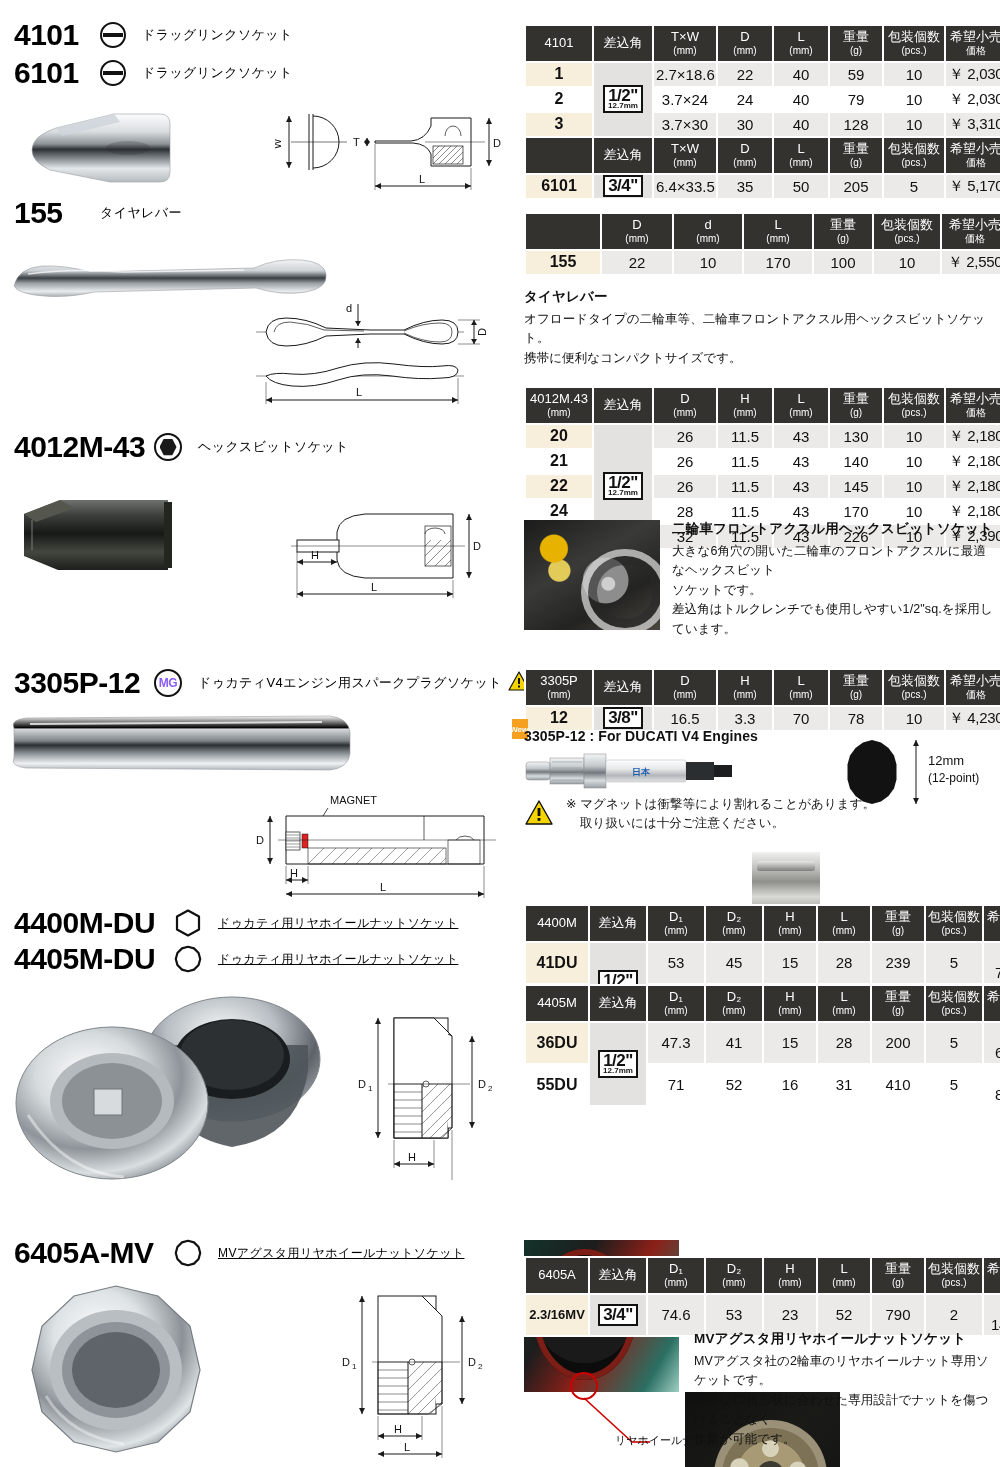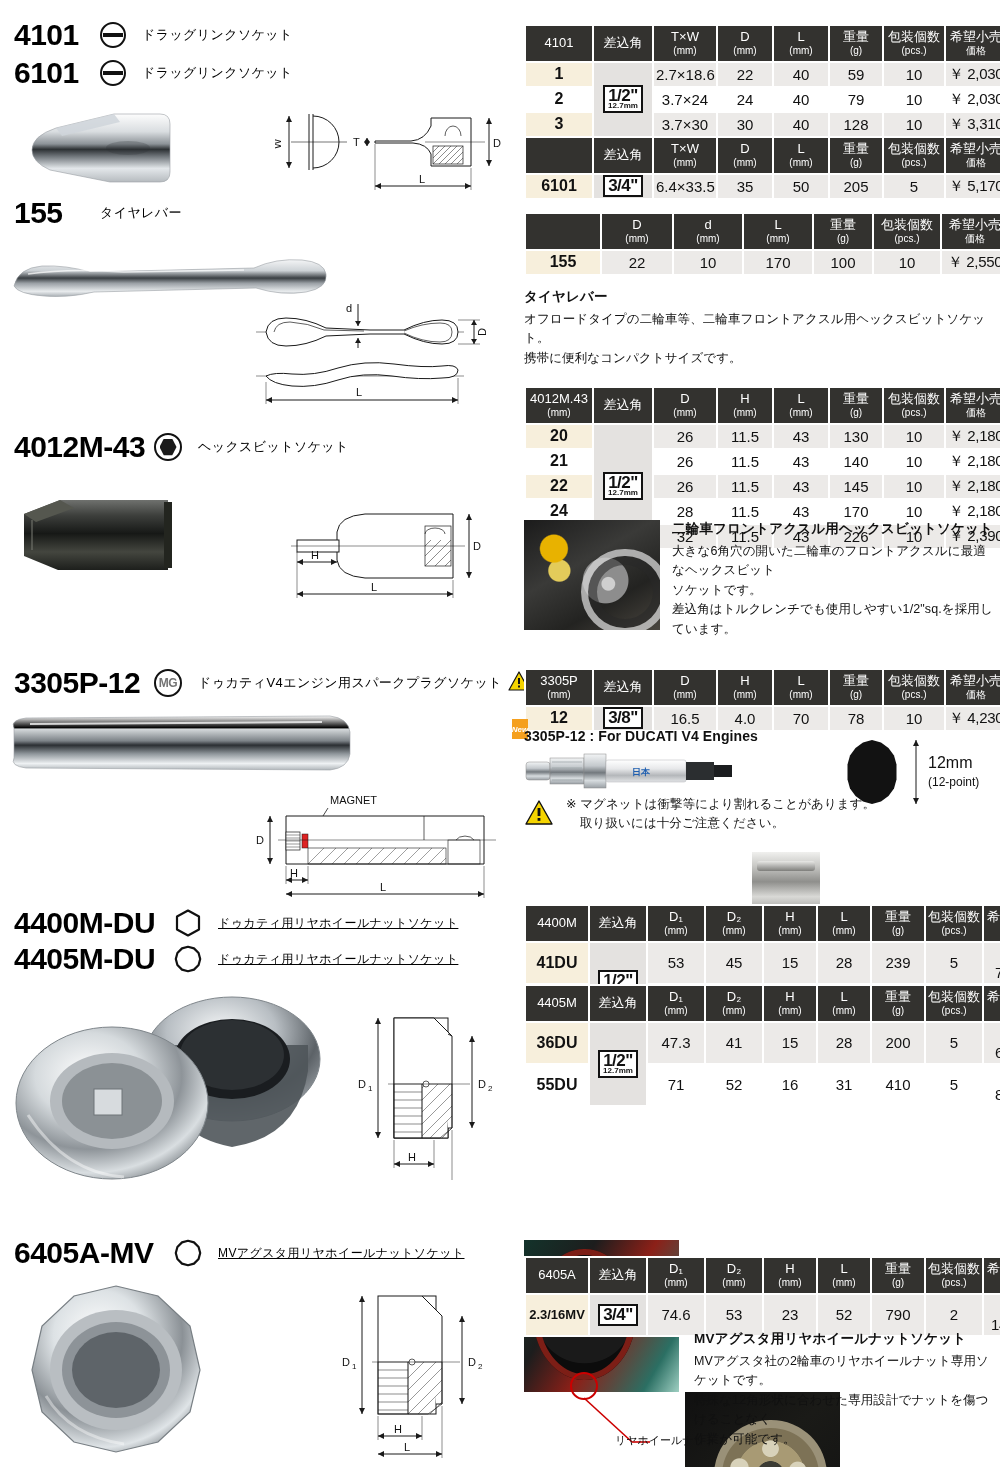--- a/index.html
+++ b/index.html
@@ -44,21 +44,21 @@
   .ico-hexfill { width:28px; height:28px; border:2px solid #111; border-radius:50%; position:relative; background:#fff;}
   .ico-hexfill:before{
     content:""; position:absolute; left:50%; top:50%;
     width:17px; height:17px; margin-left:-8.5px; margin-top:-8.5px;
     background:#1a1a1a;
     clip-path:polygon(25% 2%,75% 2%,100% 50%,75% 98%,25% 98%,0% 50%);
   }
   .ico-mg {
     width:28px; height:28px; border:2.5px solid #111; border-radius:50%;
     display:flex; align-items:center; justify-content:center;
-    font-size:12px; font-weight:bold; letter-spacing:-0.5px; color:#737373; background:#fff;
+    font-size:12px; font-weight:bold; letter-spacing:-0.5px; color:#8b5cf6; background:#fff;
   }
   .hexout-svg, .dodeca-svg { display:block; }
   .warn-tri { display:inline-block; vertical-align:middle; }
 
   
   table.spec {
     border-collapse:separate;
     border-spacing:2px;
     font-size:13px;
     table-layout:fixed;
@@ -926,21 +926,21 @@
           <th><span>希望小売</span><span class="u">価格</span></th>
         </tr>
       </thead>
       <tbody>
         <tr>
           <td class="codecell">12</td>
           <td class="sq">
             <span class="sqbadge"><span class="f">3/8"</span></span>
           </td>
           <td>16.5</td>
-          <td>4.0</td>
+          <td>3.3</td>
           <td>70</td>
           <td>78</td>
           <td>10</td>
           <td class="price">￥ 4,230</td>
         </tr>
       </tbody>
     </table>
   </div>
 
   <div class="abs" style="left:524px; top:728px; width:470px;">
@@ -989,21 +989,21 @@
   </div>
 
   <div class="abs" style="left:908px; top:736px;">
     <svg width="16" height="72" viewBox="0 0 16 72" stroke="#1a1a1a" stroke-width="1" fill="none">
       <line x1="8" y1="4" x2="8" y2="68"></line>
       <path d="M8 4 l-3 6 h6 z" fill="#1a1a1a" stroke="none"></path>
       <path d="M8 68 l-3 -6 h6 z" fill="#1a1a1a" stroke="none"></path>
     </svg>
   </div>
   <div class="abs" style="left:928px; top:752px;">
-    <div style="font-size:16px; line-height:1.35;">12mm</div>
+    <div style="font-size:13px; line-height:1.35;">12mm</div>
     <div style="font-size:12px; line-height:1.35;">(12-point)</div>
   </div>
 
   <div class="abs" style="left:524px; top:795px; width:470px; display:flex; align-items:flex-start;">
     <span style="margin-top:4px;">
       <svg width="30" height="27" viewBox="0 0 30 27">
         <path d="M15 2 L28 25 L2 25 Z" fill="#f5d400" stroke="#111" stroke-width="1.4" stroke-linejoin="round"></path>
         <rect x="13.6" y="9" width="2.8" height="8" fill="#111"></rect>
         <rect x="13.6" y="19" width="2.8" height="2.8" fill="#111"></rect>
       </svg>

